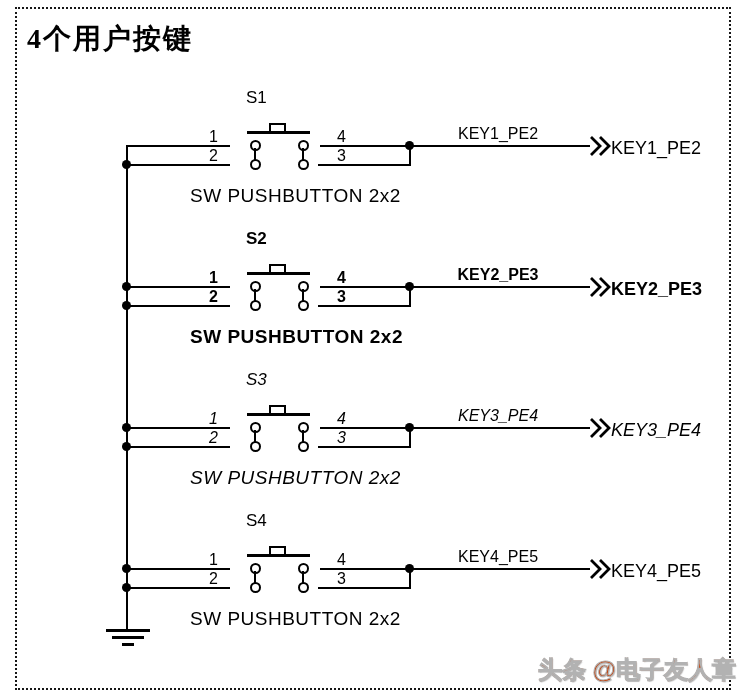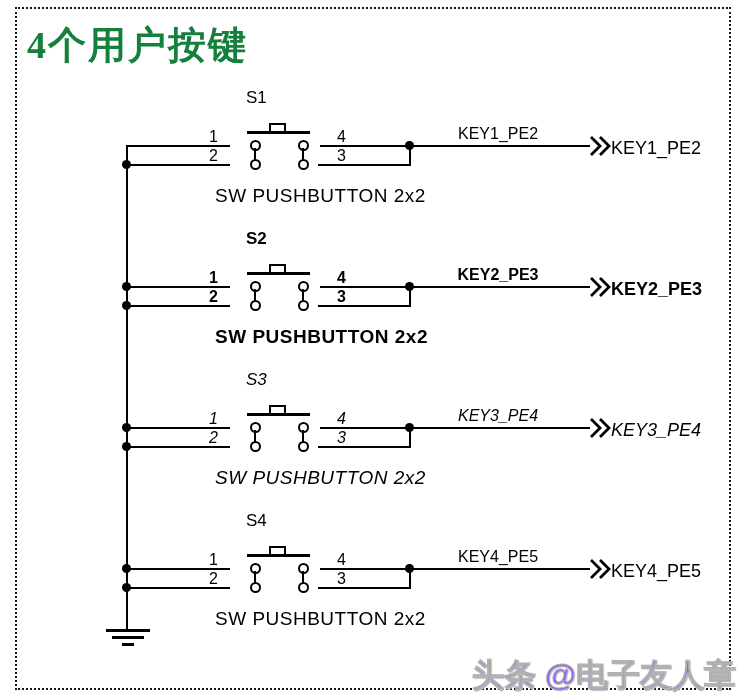--- a/index.html
+++ b/index.html
@@ -1,18 +1,18 @@
 <!DOCTYPE html>
 <html><head>
 <meta charset="utf-8">
 <style>
   html,body{margin:0;padding:0;background:#fff;}
   .canvas{position:relative;width:739px;height:699px;background:#ffffff;overflow:hidden;}
   .page-border{position:absolute;left:15px;top:7px;width:716px;height:683px;border:2px dotted #161616;box-sizing:border-box;}
-  .title{position:absolute;left:27px;top:20px;font-size:38px;font-weight:bold;letter-spacing:2px;color:#15803d;
+  .title{position:absolute;left:27px;top:20px;font-size:28px;font-weight:bold;letter-spacing:2px;color:#000000;
          font-family:"Liberation Serif","DejaVu Serif",serif;white-space:nowrap;}
   .txt{position:absolute;font-family:"Liberation Sans","DejaVu Sans",sans-serif;color:#000;line-height:1;white-space:nowrap;}
   .wire{position:absolute;background:#000;}
   .hw{height:2px;} .vw{width:2px;}
   .dot{position:absolute;width:9px;height:9px;border-radius:50%;background:#000;}
   .contact{position:absolute;width:11px;height:11px;border:2px solid #000;border-radius:50%;background:#fff;box-sizing:border-box;}
   .row{position:absolute;left:0;width:739px;height:132px;}
   .r0{top:86px;} .r1{top:227px;font-weight:bold;} .r2{top:368px;font-style:italic;} .r3{top:509px;}
   .ref{left:246px;top:3px;font-size:17px;}
   .w-p1l{left:127px;top:59px;width:103px;}
@@ -30,26 +30,26 @@
   .w-p4r{left:320px;top:59px;width:90px;}
   .w-p3r{left:318px;top:78px;width:92px;}
   .w-rv{left:409px;top:59px;height:21px;}
   .dot-r{left:405px;top:55px;}
   .dot-b1{left:122px;top:55px;}
   .dot-b2{left:122px;top:74px;}
   .w-net{left:410px;top:59px;width:180px;}
   .netlbl{left:420px;top:40px;width:156px;text-align:center;font-size:16px;}
   .chev{position:absolute;left:588px;top:48px;}
   .portlbl{left:611px;top:53px;font-size:18px;}
-  .part{left:215px;top:100px;width:200px;text-align:center;font-size:19px;letter-spacing:0.5px;}
+  .part{left:190px;top:100px;width:200px;text-align:center;font-size:19px;letter-spacing:0.5px;}
   .bus{left:126px;top:145px;height:486px;}
   .g1{left:106px;top:629px;width:44px;height:3px;}
   .g2{left:112px;top:636px;width:32px;height:3px;}
   .g3{left:122px;top:643px;width:12px;height:3px;}
-  .watermark{position:absolute;right:3px;top:654px;font-size:32px;font-weight:bold;color:#8b5cf6;
+  .watermark{position:absolute;right:3px;top:654px;font-size:24px;font-weight:bold;color:#c2410c;
              -webkit-text-stroke:1px #b2b2b2;text-shadow:1px 1px 1px #c6c6c6;
              font-family:"Liberation Sans","DejaVu Sans",sans-serif;white-space:nowrap;}
 </style>
 </head>
 <body>
 
 <div class="canvas">
   <div class="page-border"></div>
   <div class="title">4个用户按键</div>
 

